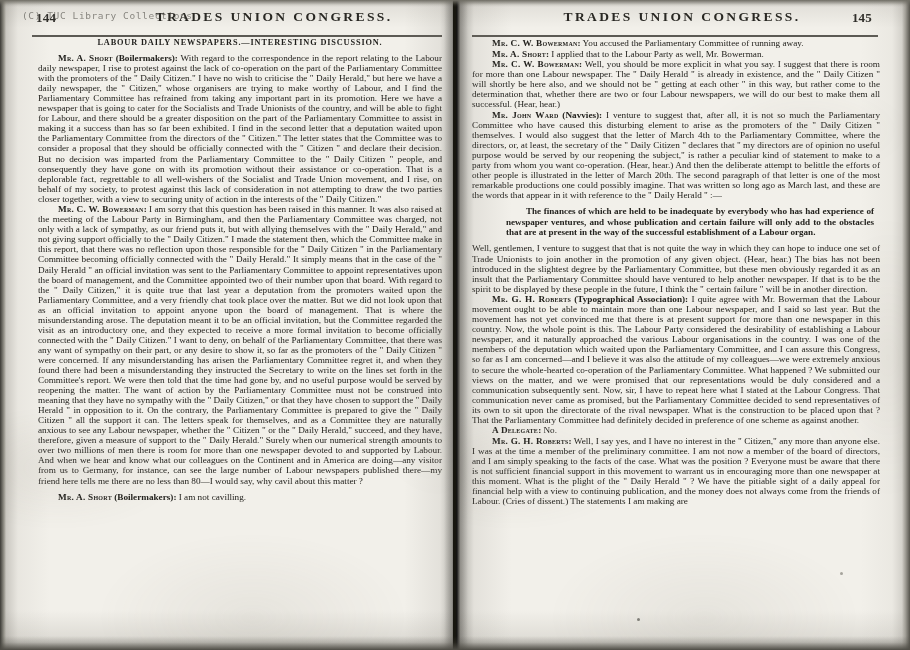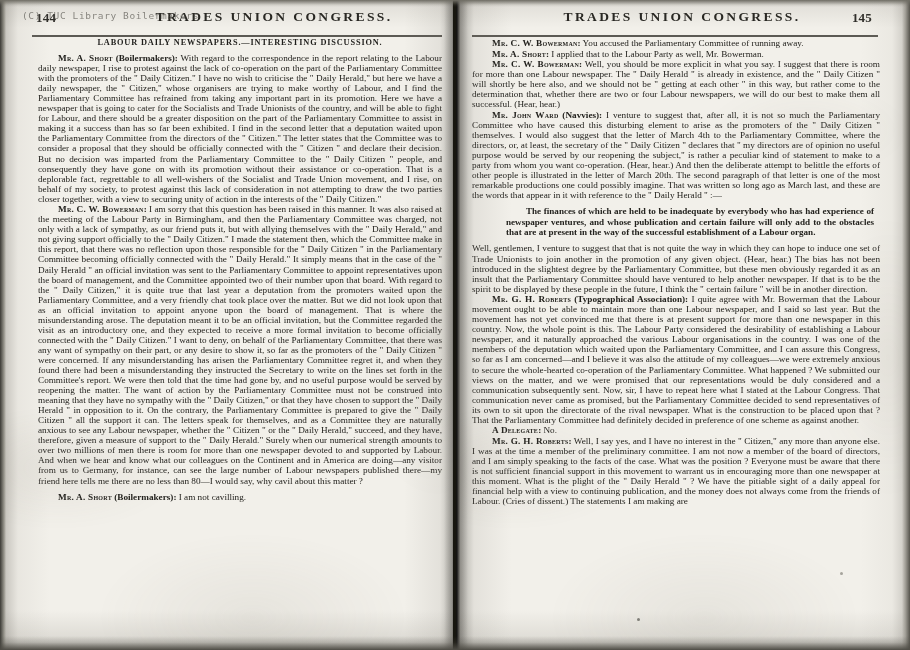--- a/index.html
+++ b/index.html
@@ -340,15 +340,15 @@
   <div class="spine-line"></div>
 
   <div class="edge-left"></div>
   <div class="edge-right"></div>
   <div class="edge-top"></div>
   <div class="edge-bottom"></div>
 
   <div class="stray-mark"></div>
   <div class="stray-mark-2"></div>
 
-  <div class="watermark">(C) TUC Library Boilermakers</div>
+  <div class="watermark">(C) TUC Library Collections</div>
 
 </div>
 
 </body></html>

